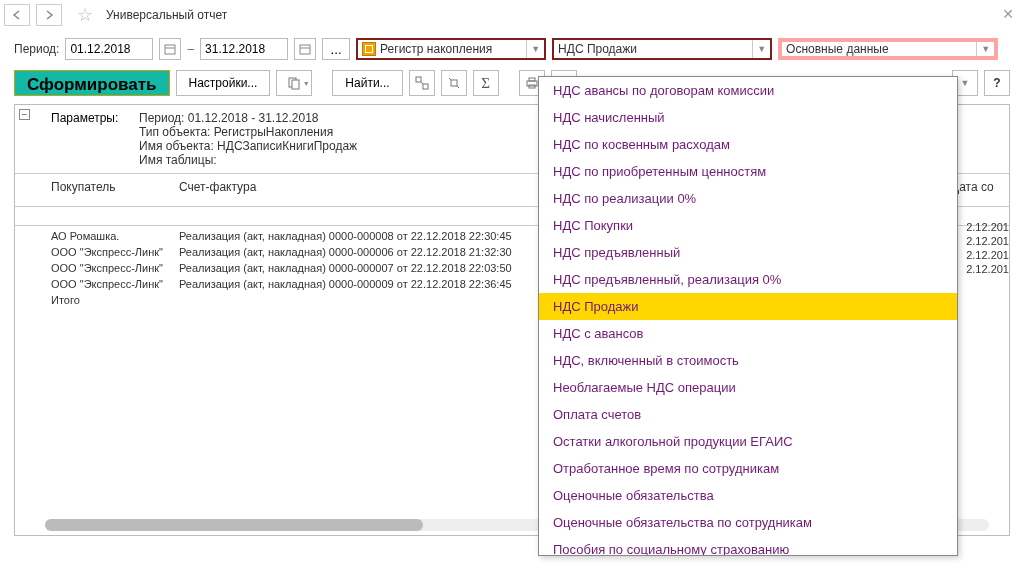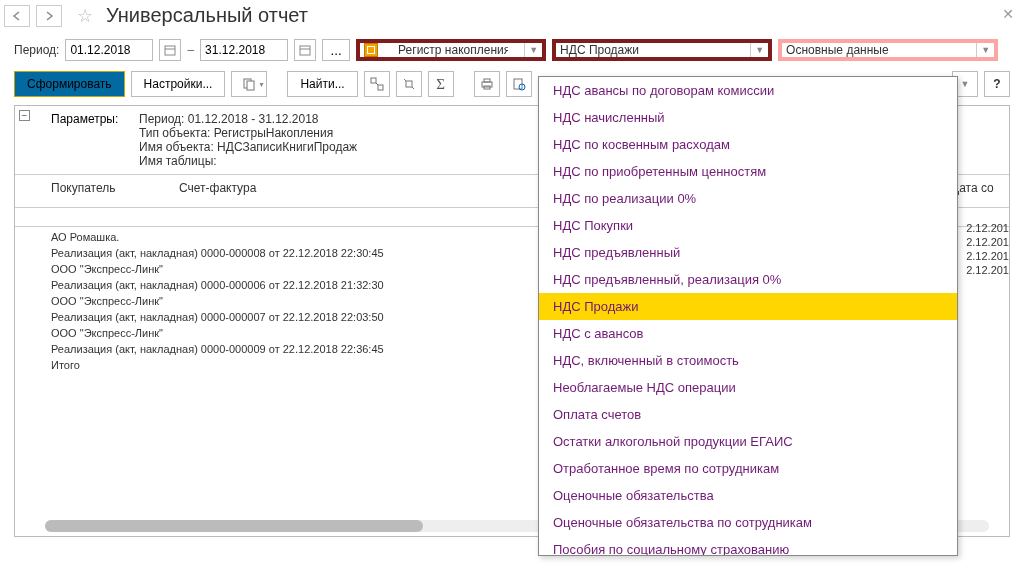--- a/index.html
+++ b/index.html
@@ -32,21 +32,21 @@
   .star-icon {
     width: 22px; height: 22px;
     display: flex;
     align-items: center;
     justify-content: center;
     color: #bbb;
     font-size: 18px;
     margin: 0 6px;
   }
   .title {
-    font-size: 20px;
+    font-size: 12px;
     font-weight: 400;
     color: #333;
   }
   .close-x {
     position: absolute;
     right: 10px;
     top: 6px;
     font-size: 14px;
     color: #999;
     cursor: pointer;
@@ -84,21 +84,21 @@
   }
   .combo {
     height: 22px;
     border: 4px solid #fca5a5;
     background: #fff;
     display: flex;
     align-items: center;
     padding-left: 4px;
     position: relative;
   }
-  .combo.yellow { border: 4px solid #7f1d1d; gap: 16px; }
+  .combo.yellow { border: 2px solid #7f1d1d; }
   .combo-icon {
     width: 14px; height: 14px;
     background: #f3a300;
     margin-right: 4px;
     border: 1px solid #c07a00;
     position: relative;
   }
   .combo-icon::after {
     content:"";
     position:absolute;
@@ -121,25 +121,25 @@
     font-size: 9px;
     cursor: pointer;
   }
   .toolbar {
     display: flex;
     align-items: center;
     gap: 6px;
     padding: 4px 14px 8px 14px;
   }
   .btn-yellow {
-    background: #0369a1;
+    background: #14b8a6;
     border: 1px solid #c5a500;
     padding: 4px 12px;
-    font-weight: normal;
-    font-size: 12px;
+    font-weight: bold;
+    font-size: 17px;
     cursor: pointer;
     height: 26px;
   }
   .btn-white {
     background: #fff;
     border: 1px solid #bbb;
     padding: 4px 12px;
     font-size: 12px;
     cursor: pointer;
     height: 26px;
@@ -194,21 +194,20 @@
     padding: 6px 0;
   }
   .col-buyer { width: 128px; }
   .col-invoice { flex: 1; }
   .col-date { position:absolute; right:4px; width:54px; }
   .data-row {
     display: flex;
     margin-left: 36px;
     line-height: 16px;
     font-size: 11px;
-    flex-direction: column;
   }
   .data-row .col-buyer { width: 128px; }
   .data-row .col-invoice { flex: 1; }
   .date-cells {
     position:absolute;
     right:0; top:115px;
     font-size:11px;
     line-height:14px;
   }
   .scrollbar-h {

